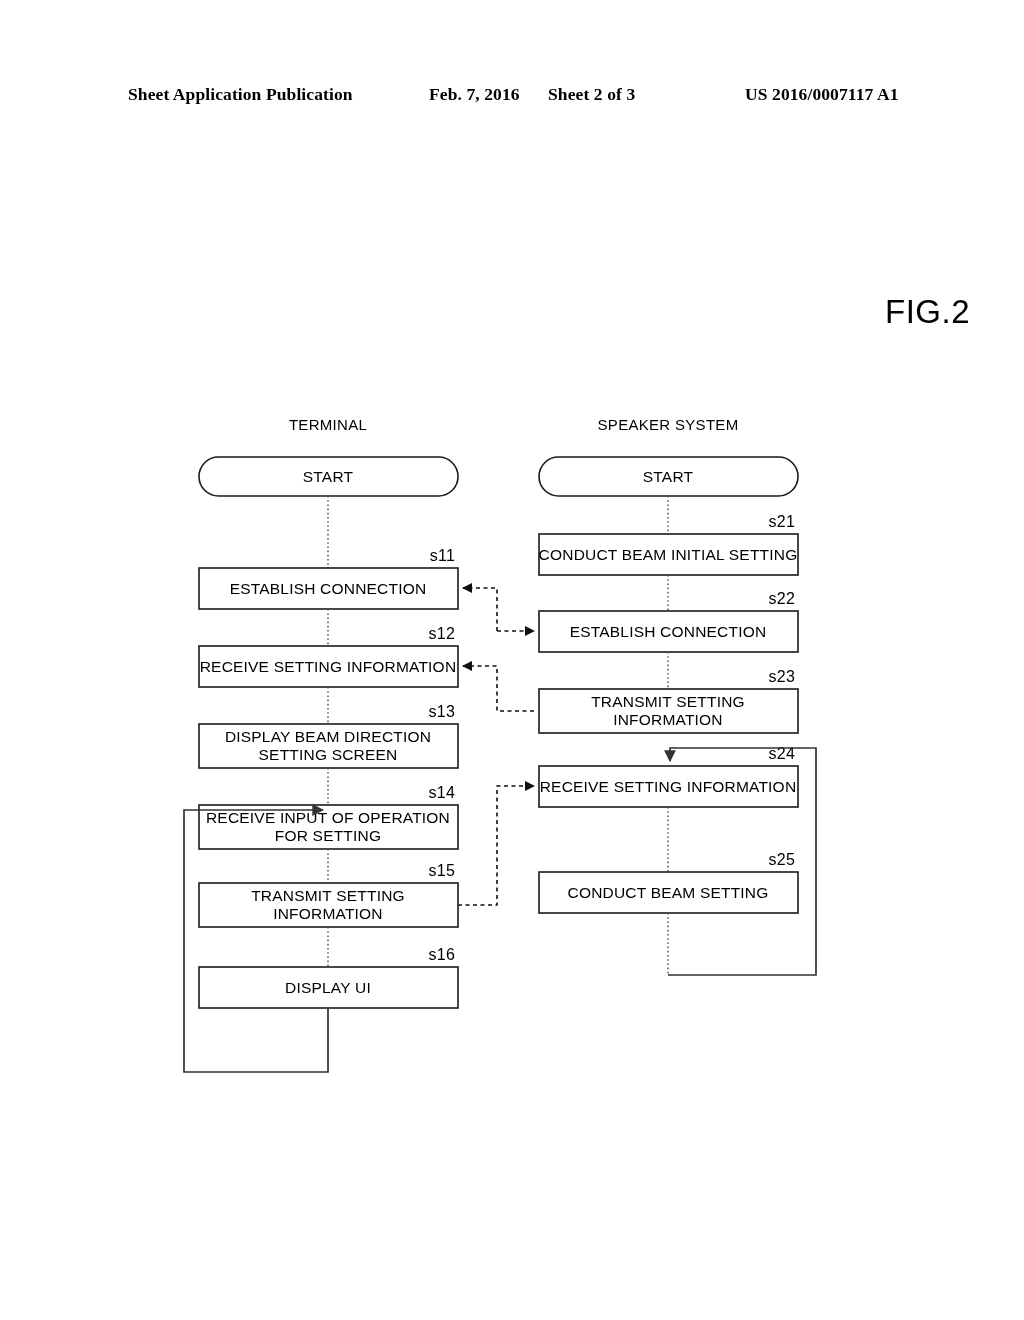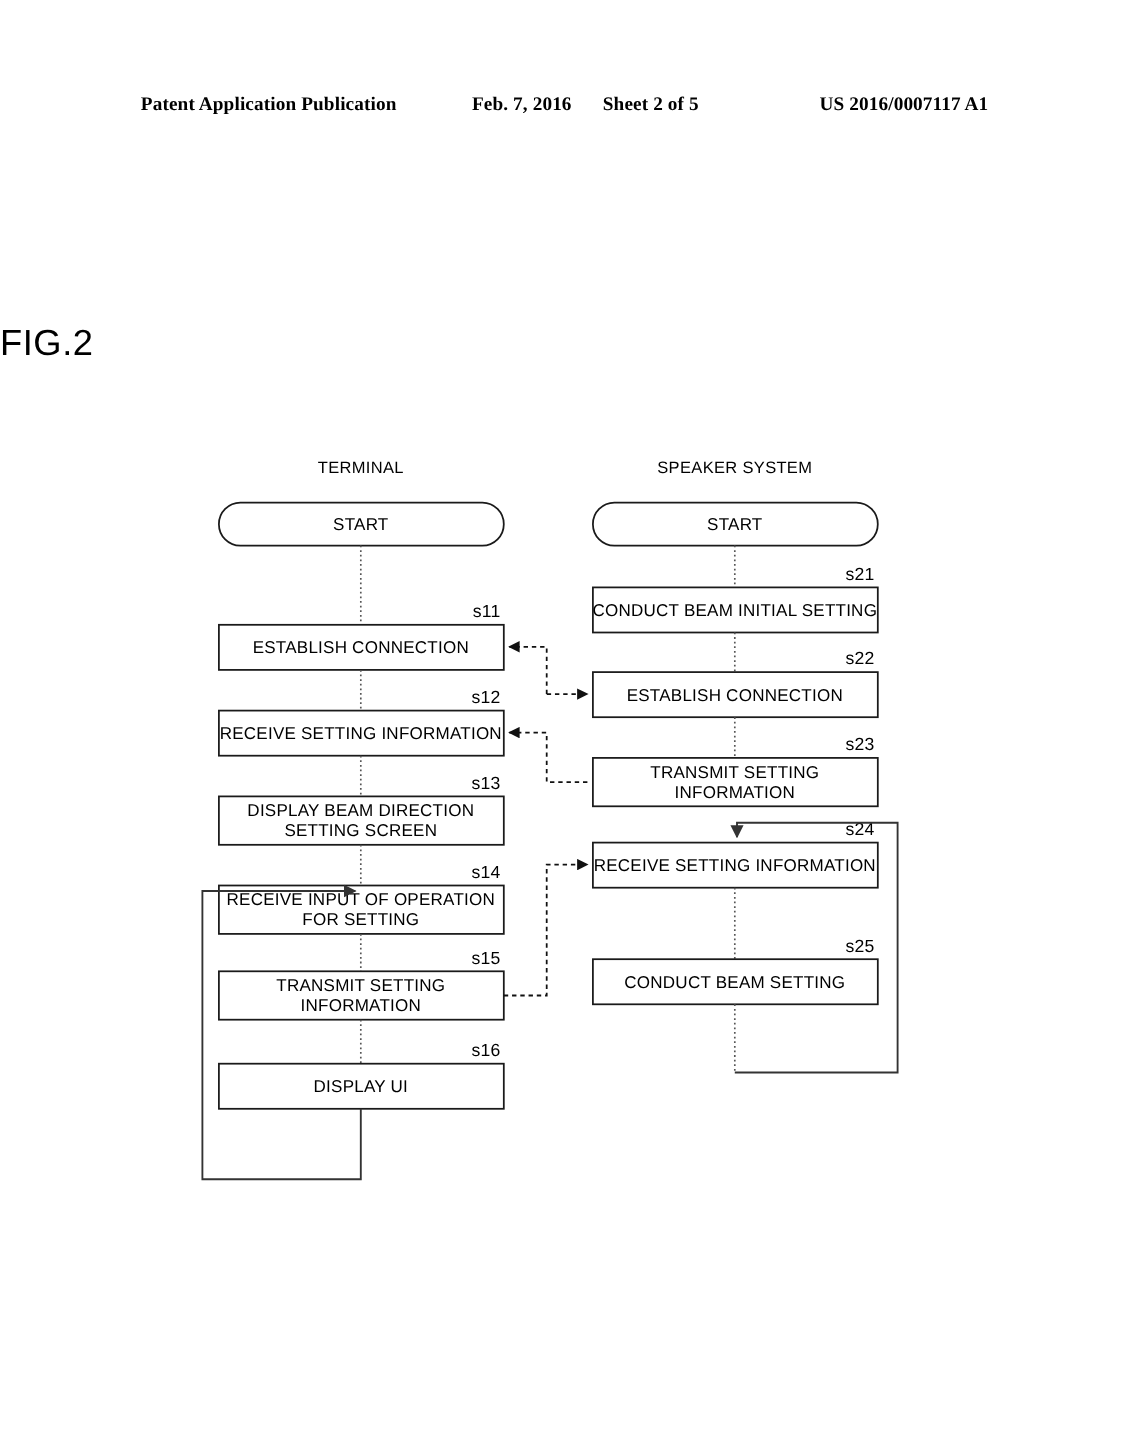--- a/index.html
+++ b/index.html
@@ -50,21 +50,21 @@
     top: 0;
     margin-left: 38px;
   }
 
   
   #figure-title {
     position: absolute;
     top: 293px;
     left: 0;
     width: 970px;
-    text-align: left;
+    text-align: right;
     font-size: 33px;
     letter-spacing: 0.5px;
     font-family: "Liberation Sans", sans-serif;
   }
 
   
   #flowchart-svg {
     position: absolute;
     left: 0;
     top: 0;
@@ -115,23 +115,23 @@
     stroke: #111111;
     stroke-width: 1.6;
     stroke-dasharray: 4 3.5;
     fill: none;
   }
 </style>
 </head>
 <body>
 
 <div id="patent-header">
-  <span class="hdr-pub">Patent Application Publication</span>
+  <span class="hdr-pub">Sheet Application Publication</span>
   <span class="hdr-date">Feb. 7, 2016</span>
-  <span class="hdr-sheet">Sheet 2 of 5</span>
+  <span class="hdr-sheet">Sheet 2 of 3</span>
   <span class="hdr-num">US 2016/0007117 A1</span>
 </div>
 
 <div id="figure-title">FIG.2</div>
 
 <svg id="flowchart-svg" viewBox="0 0 1024 1320" xmlns="http://www.w3.org/2000/svg">
 
   <defs>
     <marker id="arrow-solid" viewBox="0 0 10 10" refX="9" refY="5" markerWidth="7" markerHeight="7" orient="auto-start-reverse">
       <path d="M 0 0 L 10 5 L 0 10 z" fill="#333333"></path>

